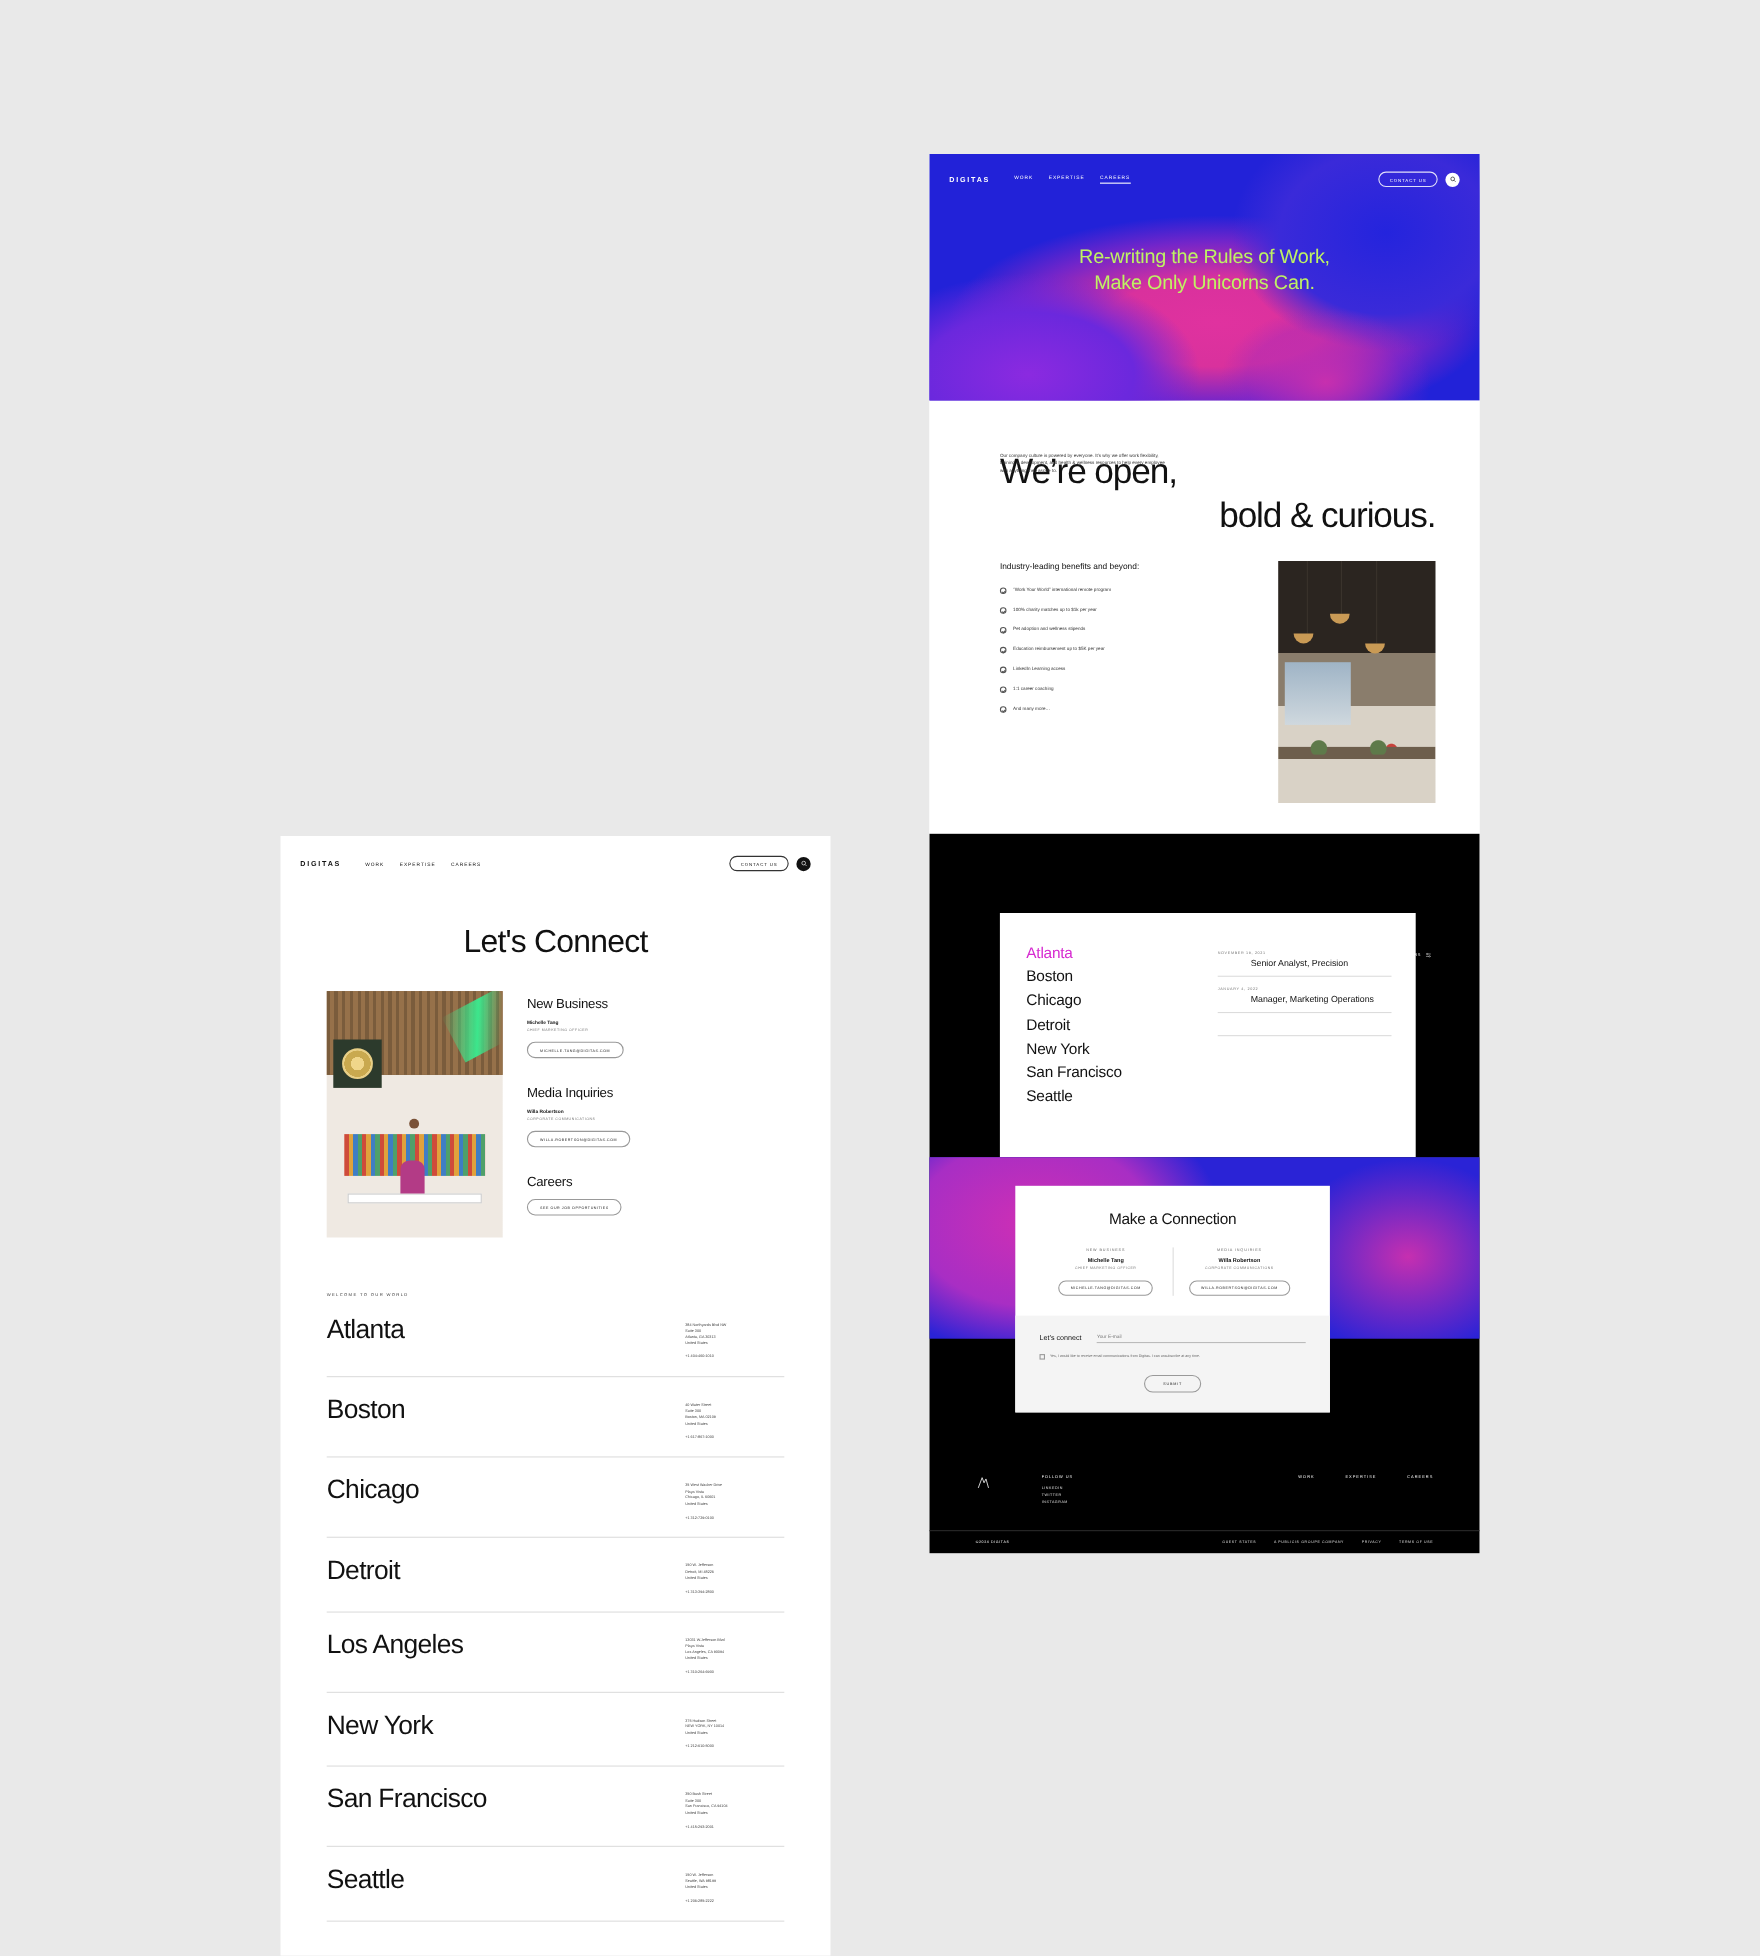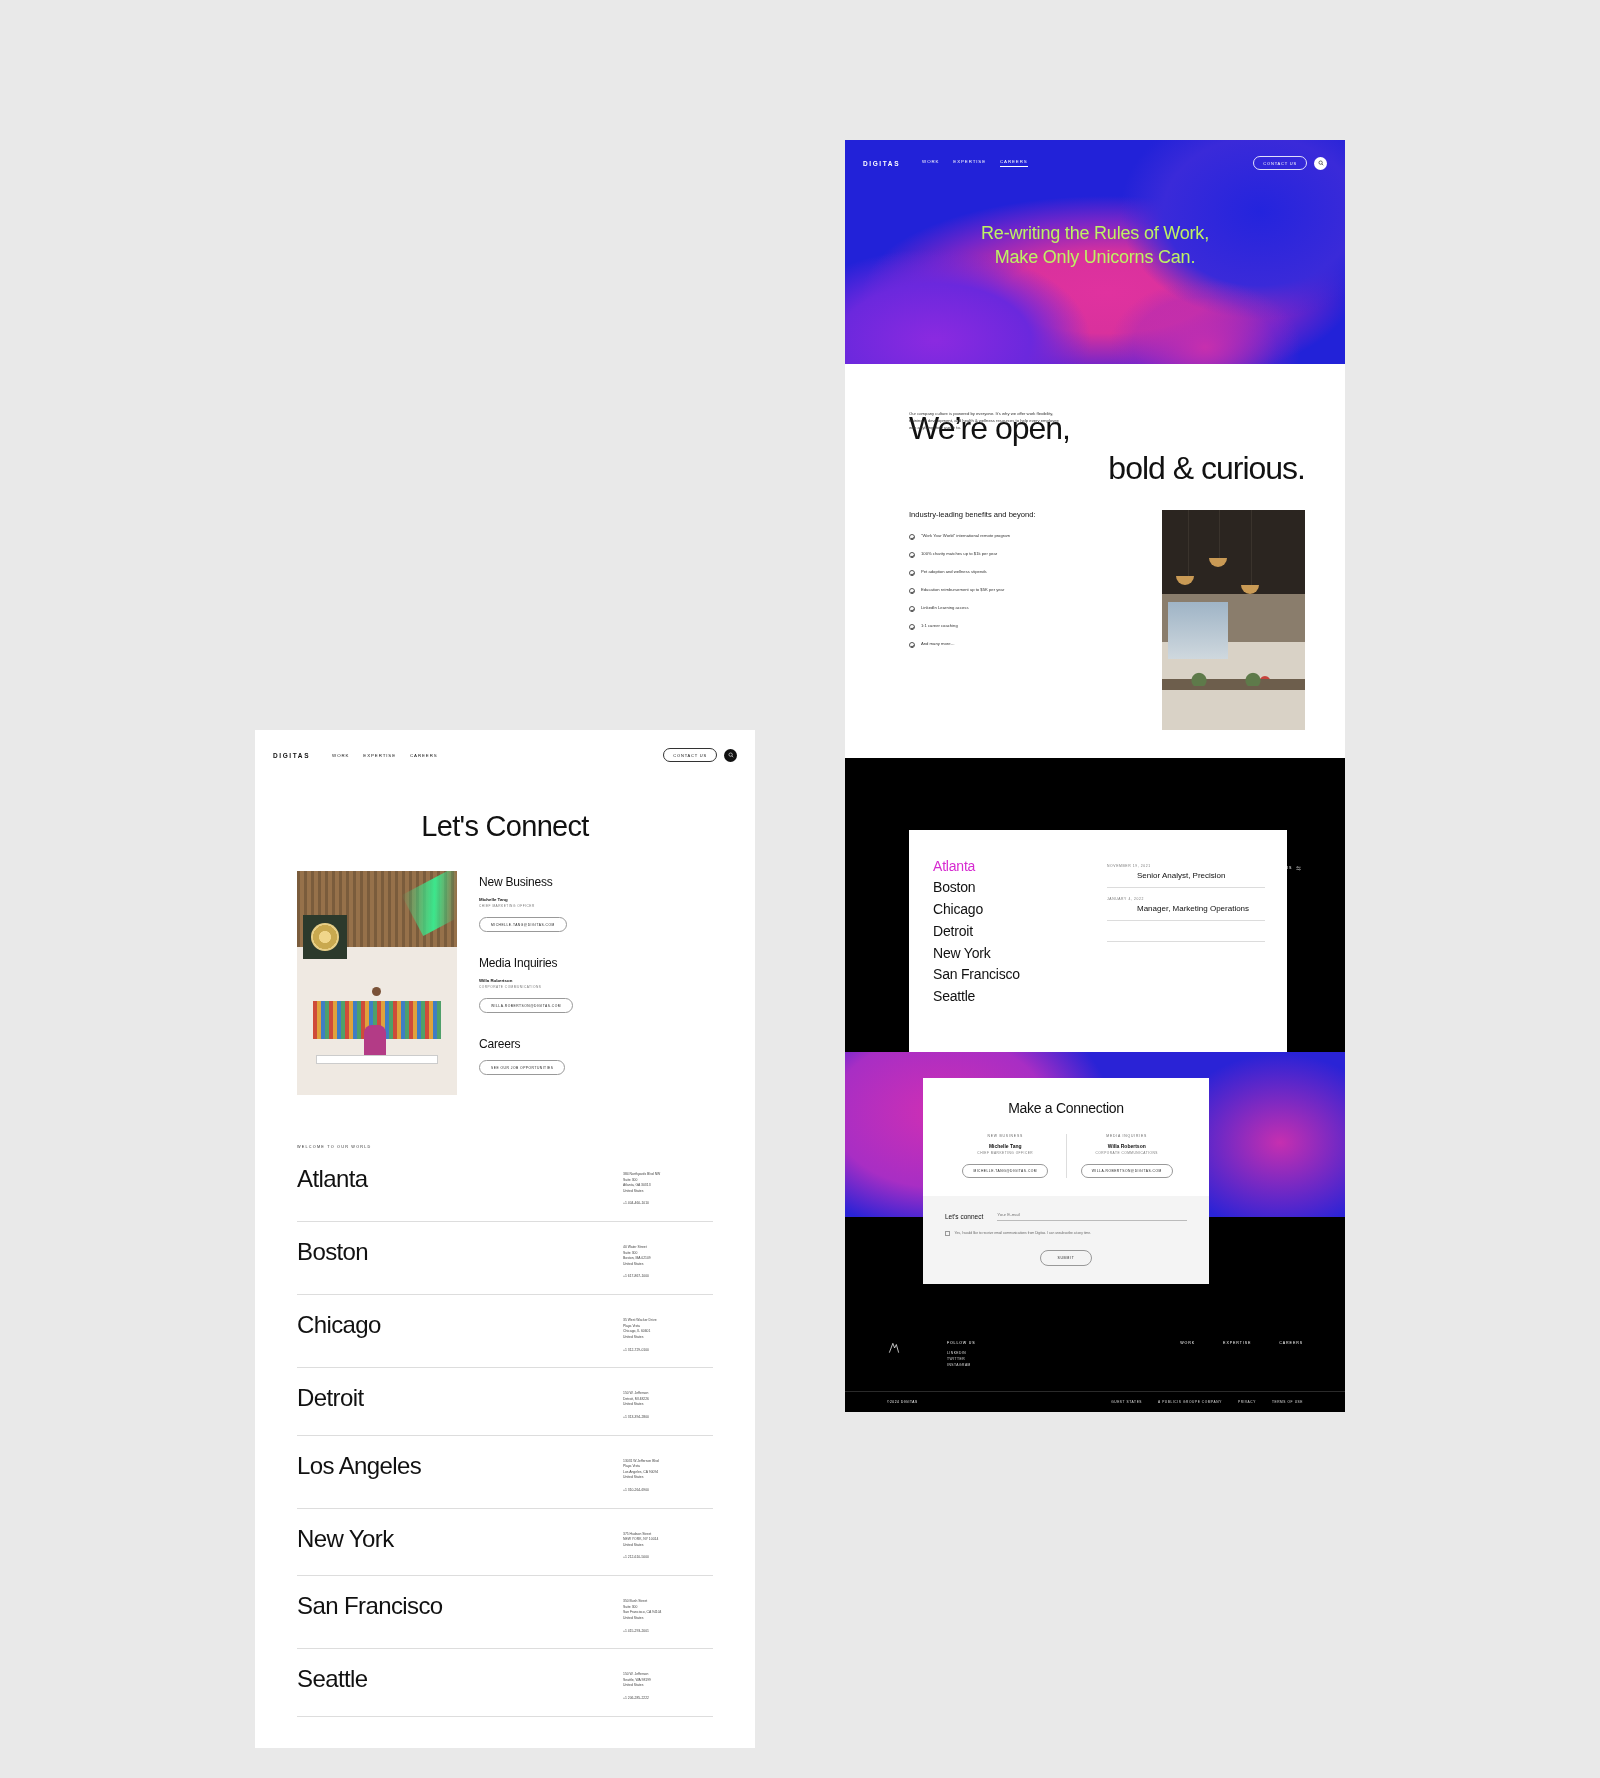--- a/index.html
+++ b/index.html
@@ -183,21 +183,21 @@
   .follow div.s { font-size:3.3px; letter-spacing:.5px; line-height:1.75; opacity:.85; }
   .foot-nav { margin-left:auto; display:flex; gap:28px; align-items:center; }
   .foot-nav span { font-size:3.6px; letter-spacing:.9px; }
   .footer-bar {
     border-top:.7px solid #2a2a2a; display:flex; align-items:center;
     padding:8px 42px; font-size:3.2px; letter-spacing:.6px;
   }
   .footer-bar .right { margin-left:auto; display:flex; gap:16px; opacity:.85; }
   
   .panel-left {
-    position:absolute; left:255px; top:730px; width:500px;
+    position:absolute; left:255px; top:760px; width:500px;
     background:#fff; overflow:hidden; height:1018px;
   }
   .lnav { display:flex; align-items:center; padding:18px 18px 0 18px; }
   .lnav .logo { color:#111; }
   .lnav .nav-links span { color:#111; }
   .lnav .pill { border-color:#333; color:#111; }
   .lnav .circ-btn { background:#111; }
   .lnav .circ-btn svg { stroke:#fff; }
   .lets-connect {
     text-align:center; font-size:29px; font-weight:400; color:#111;

